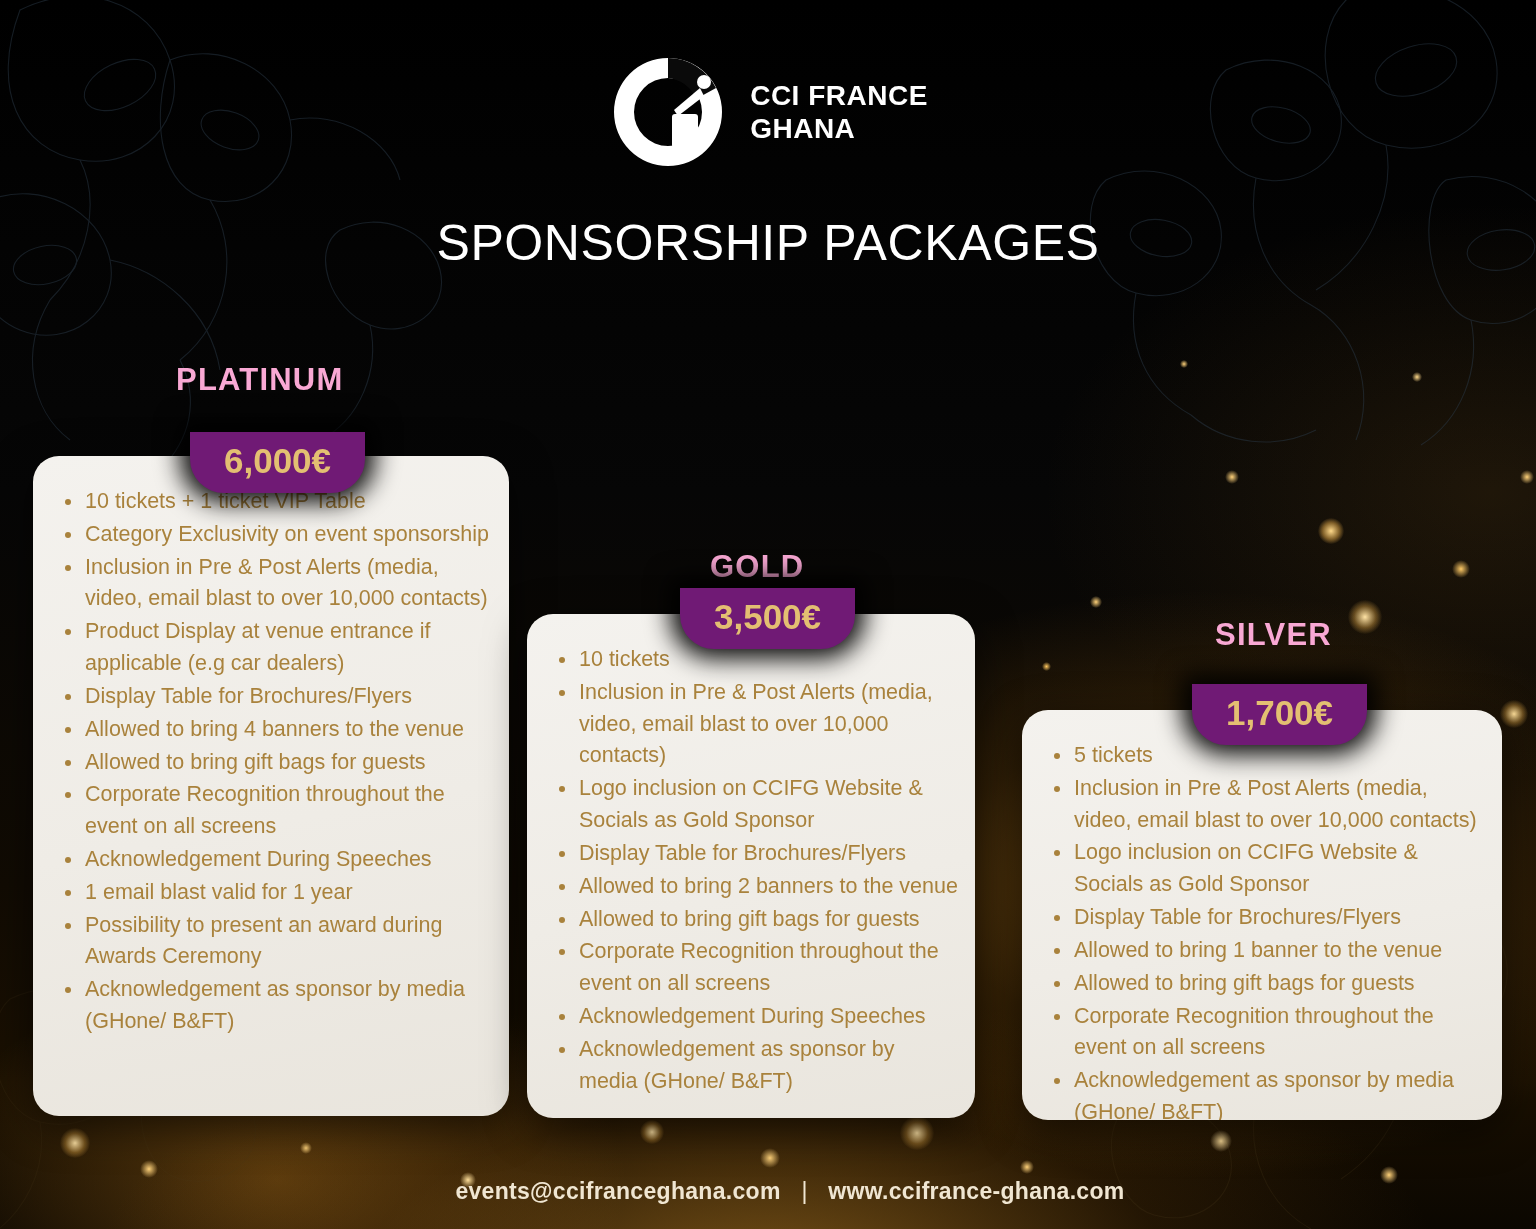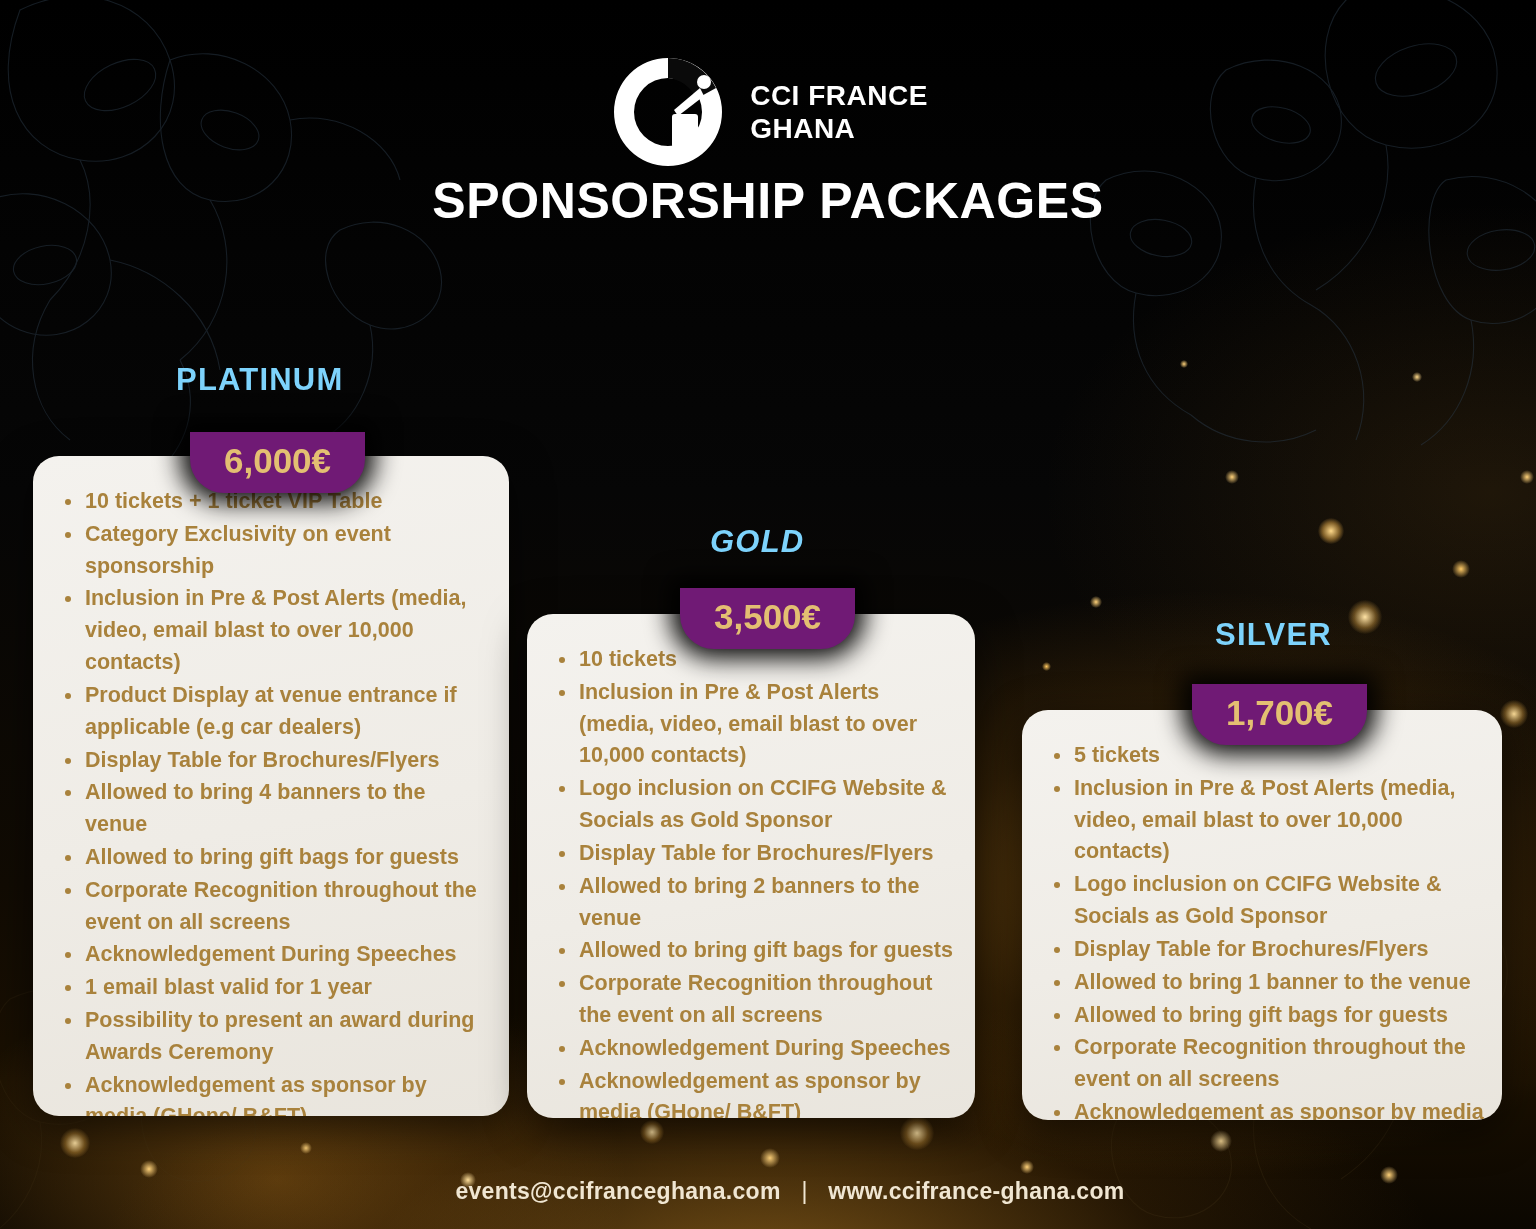--- a/index.html
+++ b/index.html
@@ -63,34 +63,35 @@
   }
   .logo-mark { width: 120px; height: 120px; flex: 0 0 auto; }
   .logo-text {
     color: #ffffff;
     font-size: 28px;
     font-weight: bold;
     line-height: 1.18;
     letter-spacing: 0.5px;
   }
   .main-title {
+    margin-top: 42px;
     color: #ffffff;
     font-size: 50px;
-    font-weight: bold;
+    font-weight: normal;
     letter-spacing: 0.6px;
   }
 
   
   .cards { position: absolute; inset: 0; z-index: 4; }
 
   .pkg { position: absolute; }
 
   .pkg-title {
     position: absolute;
-    color: #7dd3fc;
+    color: #f9a8d4;
     font-size: 31px;
     font-weight: bold;
     letter-spacing: 1.2px;
     white-space: nowrap;
   }
 
   .price-badge {
     position: absolute;
     z-index: 7;
     background: #701a75;
@@ -106,21 +107,20 @@
   .card {
     position: absolute;
     background: linear-gradient(170deg, #f4f2ee 0%, #efece6 55%, #e9e5dd 100%);
     border-radius: 26px;
     box-shadow: 0 10px 40px rgba(0,0,0,0.55);
     overflow: hidden;
   }
   .card ul {
     list-style: none;
     padding: 30px 16px 26px 30px;
-    font-weight: bold;
   }
   .card li {
     position: relative;
     color: #a9823c;
     font-size: 21.5px;
     line-height: 1.48;
     padding-left: 22px;
     margin-bottom: 1px;
   }
   .card li::before {
@@ -132,21 +132,21 @@
     height: 6px;
     border-radius: 50%;
     background: #a9823c;
   }
 
   
   #pkg-platinum .pkg-title { left: 176px; top: 362px; }
   #pkg-platinum .price-badge { left: 190px; top: 432px; }
   #pkg-platinum .card { left: 33px; top: 456px; width: 476px; height: 660px; }
 
-  #pkg-gold .pkg-title { left: 710px; top: 524px; font-style: italic; }
+  #pkg-gold .pkg-title { left: 710px; top: 549px; }
   #pkg-gold .price-badge { left: 680px; top: 588px; }
   #pkg-gold .card { left: 527px; top: 614px; width: 448px; height: 504px; }
 
   #pkg-silver .pkg-title { left: 1215px; top: 617px; }
   #pkg-silver .price-badge { left: 1192px; top: 684px; }
   #pkg-silver .card { left: 1022px; top: 710px; width: 480px; height: 410px; }
 
   
   .footer {
     position: absolute;

